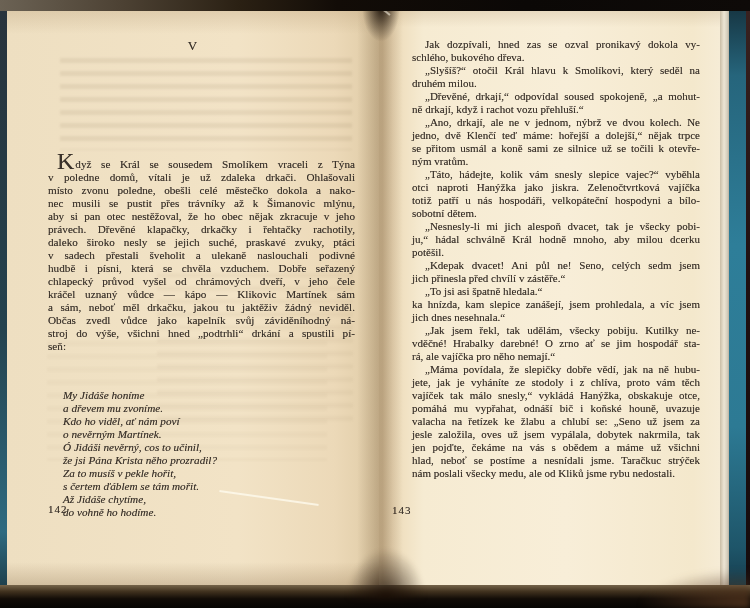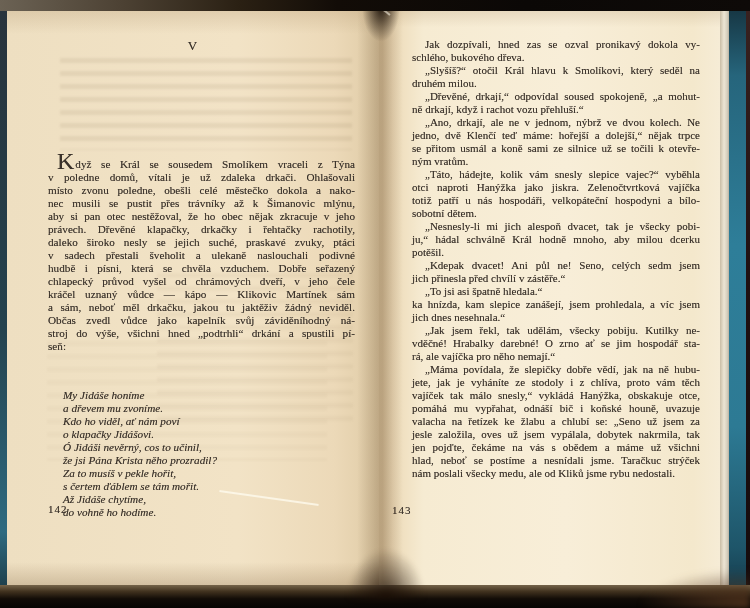--- a/index.html
+++ b/index.html
@@ -97,21 +97,21 @@
         <div class="line">a sám, neboť měl drkačku, jakou tu jaktěživ žádný neviděl.</div>
         <div class="line">Občas zvedl vůdce jako kapelník svůj záviděníhodný ná-</div>
         <div class="line">stroj do výše, všichni hned „podtrhli“ drkání a spustili pí-</div>
         <div class="line  last">seň:</div>
       </div>
 
     <div class="poem ink">
         <div class="poem-line">My Jidáše honíme</div>
         <div class="poem-line">a dřevem mu zvoníme.</div>
         <div class="poem-line">Kdo ho viděl, ať nám poví</div>
-        <div class="poem-line">o klapačky Jidášovi.</div>
+        <div class="poem-line">o nevěrným Martínek.</div>
         <div class="poem-line">Ó Jidáši nevěrný, cos to učinil,</div>
         <div class="poem-line">že jsi Pána Krista něho prozradil?</div>
         <div class="poem-line">Za to musíš v pekle hořit,</div>
         <div class="poem-line">s čertem ďáblem se tám mořit.</div>
         <div class="poem-line">Až Jidáše chytíme,</div>
         <div class="poem-line">do vohně ho hodíme.</div>
       </div>
 
     <div class="pageno pageno-left ink">142</div>
   </div>

